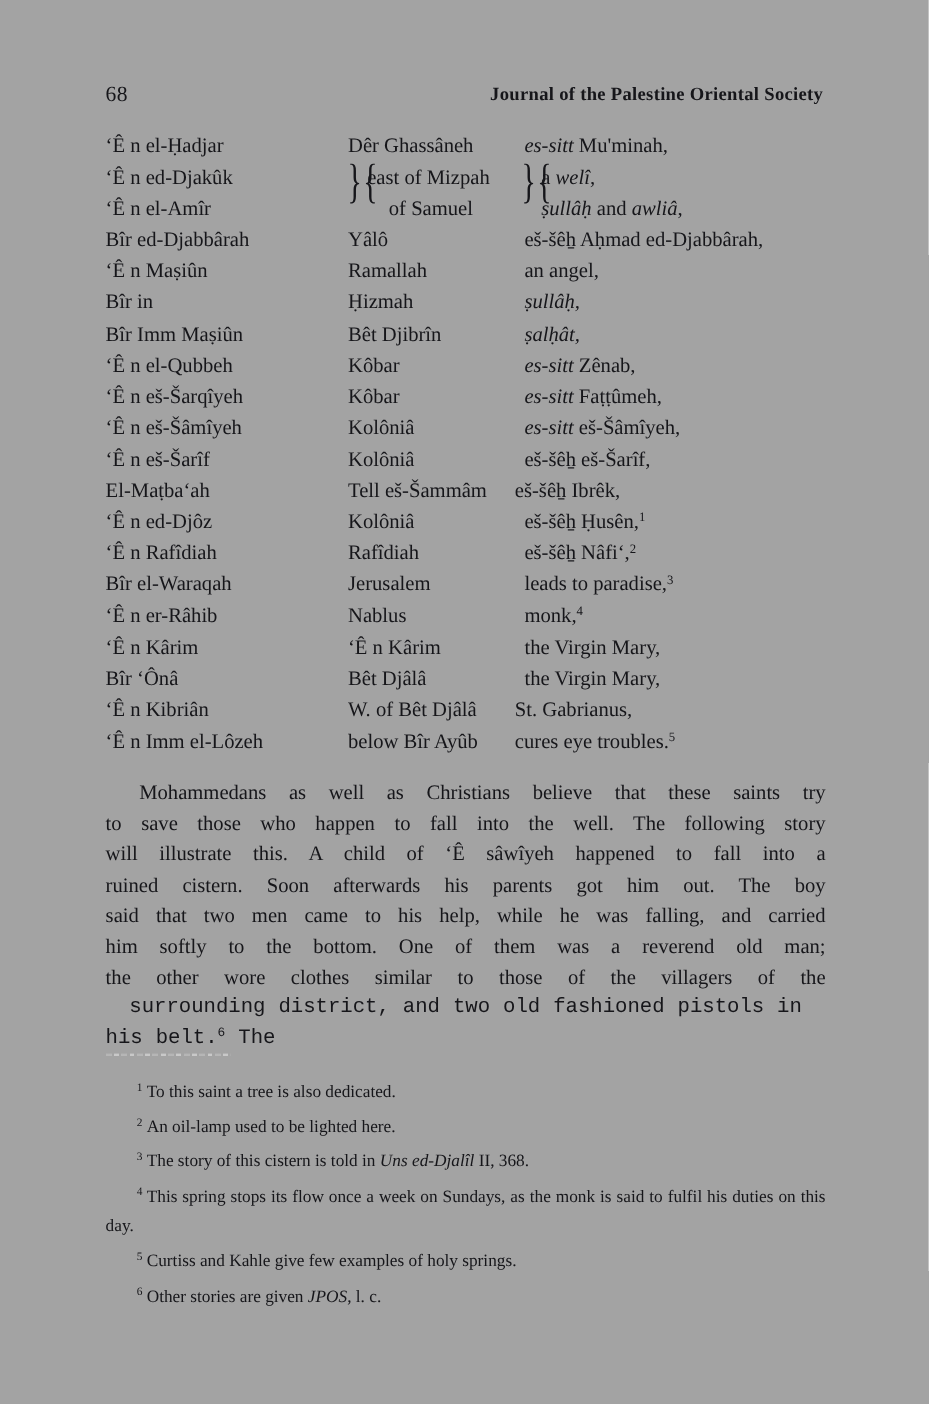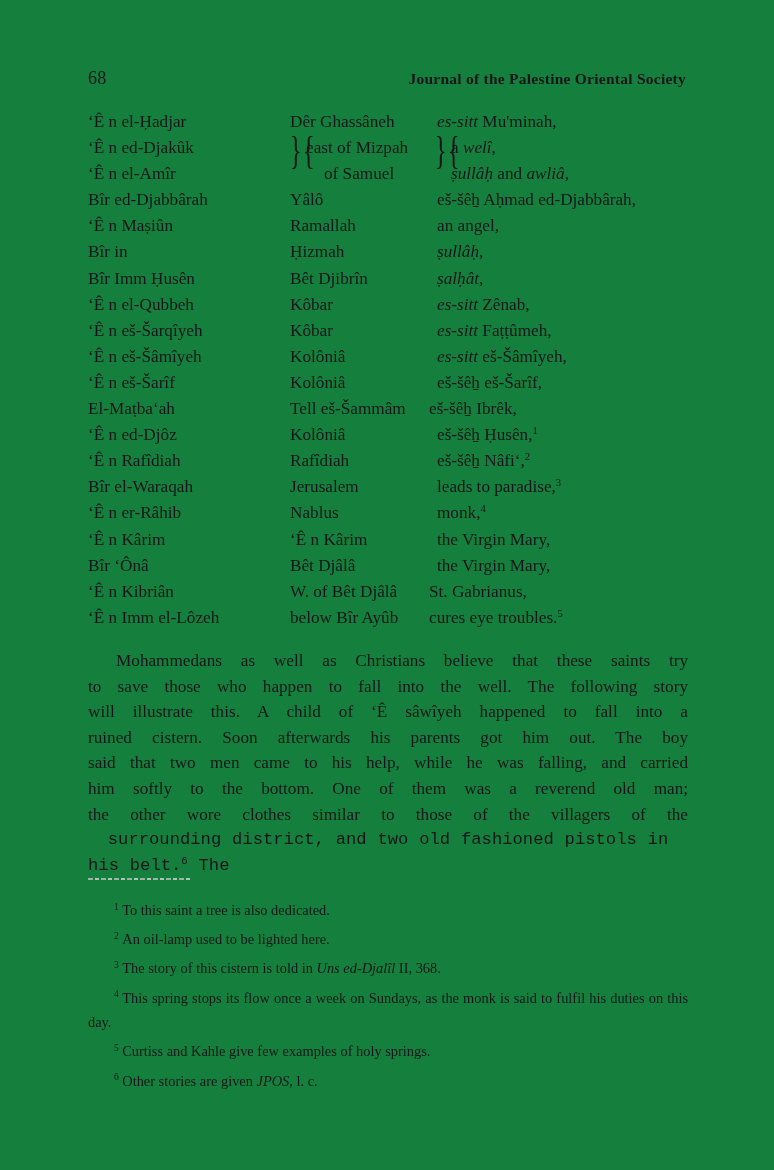--- a/index.html
+++ b/index.html
@@ -12,21 +12,21 @@
     height: 1170px;
     position: relative;
     font-family: "Liberation Serif", "DejaVu Serif", serif;
     color: #16161a;
     overflow: hidden;
   }
 
   .page {
     position: absolute;
     inset: 0;
-    background: #15803d;
+    background: #a3a3a3;
   }
 
   
   .runhead {
     position: absolute;
     top: 68px;
     left: 88px;
     width: 598px;
     height: 24px;
   }
@@ -197,21 +197,21 @@
         <span class="c1">ʻÊ n Maṣiûn</span>
         <span class="c2">Ramallah</span>
         <span class="c3">an angel,</span>
       </div>
       <div class="row">
         <span class="c1">Bîr in</span>
         <span class="c2">Ḥizmah</span>
         <span class="c3"><span class="it">ṣullâḥ,</span></span>
       </div>
       <div class="row">
-        <span class="c1">Bîr Imm Ḥusên</span>
+        <span class="c1">Bîr Imm Maṣiûn</span>
         <span class="c2">Bêt Djibrîn</span>
         <span class="c3"><span class="it">ṣalḥât,</span></span>
       </div>
       <div class="row">
         <span class="c1">ʻÊ n el-Qubbeh</span>
         <span class="c2">Kôbar</span>
         <span class="c3"><span class="it">es-sitt</span> Zênab,</span>
       </div>
       <div class="row">
         <span class="c1">ʻÊ n eš-Šarqîyeh</span>

